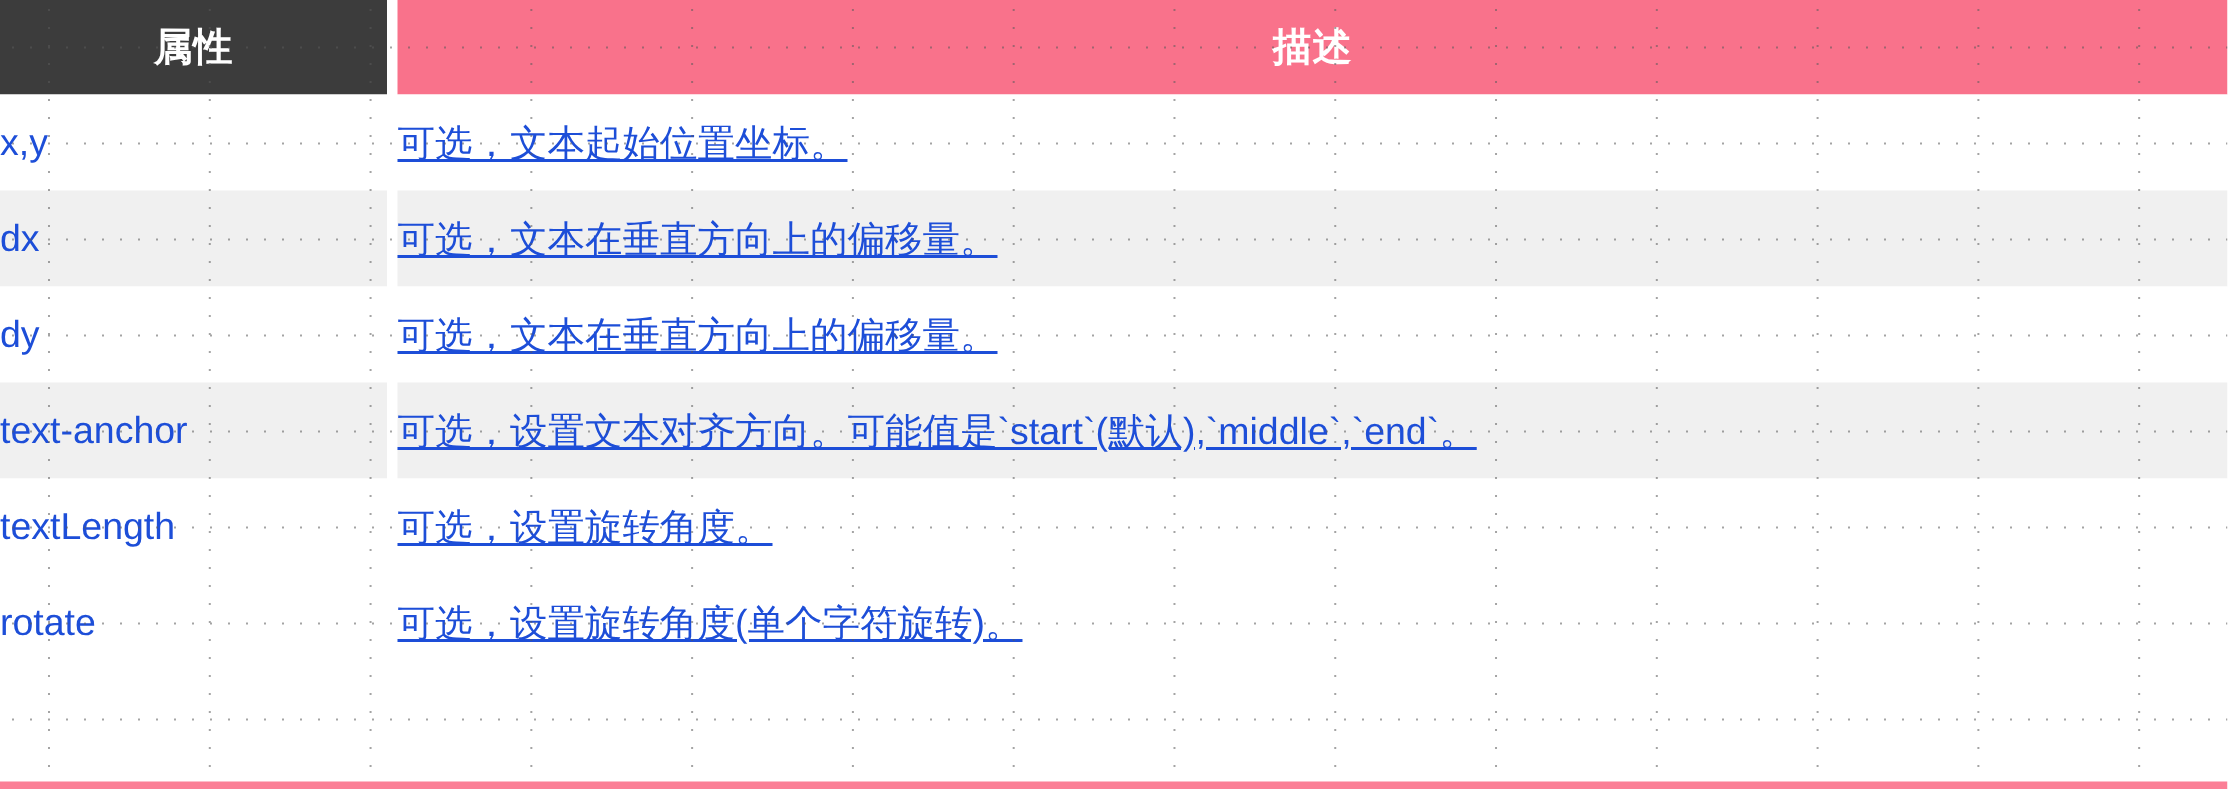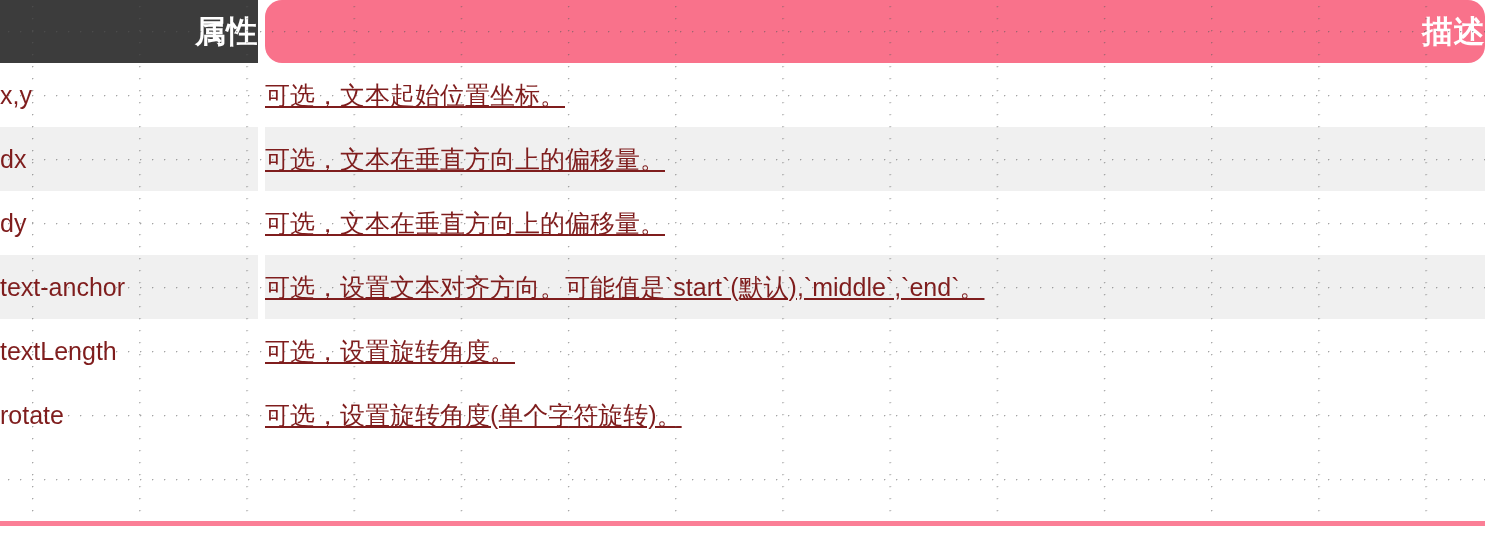--- a/index.html
+++ b/index.html
@@ -44,46 +44,45 @@
   col.c-attr { width: 258px; }
   col.c-gap  { width: 7px;  }
   col.c-desc { width: 1220px; }
 
   
   .hdr-row { height: 63px; }
 
   .hdr-attr,
   .hdr-desc {
     height: 63px;
-    font-size: 31px;
+    font-size: 26px;
     font-weight: bold;
     color: #ffffff;
-    text-align: right;
+    text-align: center;
     letter-spacing: 0.5px;
     font-family: Liberation Serif, serif;
   }
   .hdr-attr {
     background: #3c3c3c;
     padding-left: 10px;
   }
   .hdr-desc {
     background: #f9728b;
     padding-left: 12px;
-    border-radius: 17px;
   }
   .hdr-gap { background: #ffffff; }
 
   
   .drow { height: 64px; }
 
   .cell-attr,
   .cell-desc {
     height: 64px;
     font-size: 25px;
-    color: #7f1d1d;
+    color: #1d4ed8;
     font-weight: normal;
     white-space: nowrap;
     overflow: visible;
   }
   .cell-attr {
     padding-left: 12px;
   }
   .cell-desc {
     padding-left: 14px;
     text-decoration: underline;

